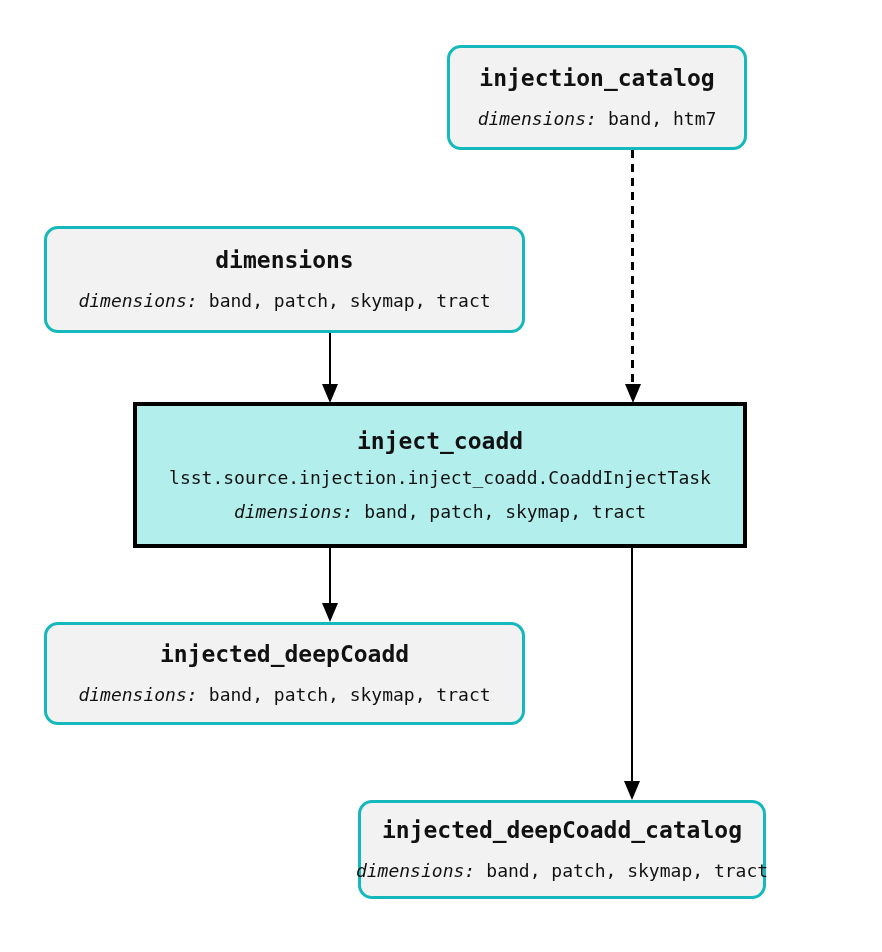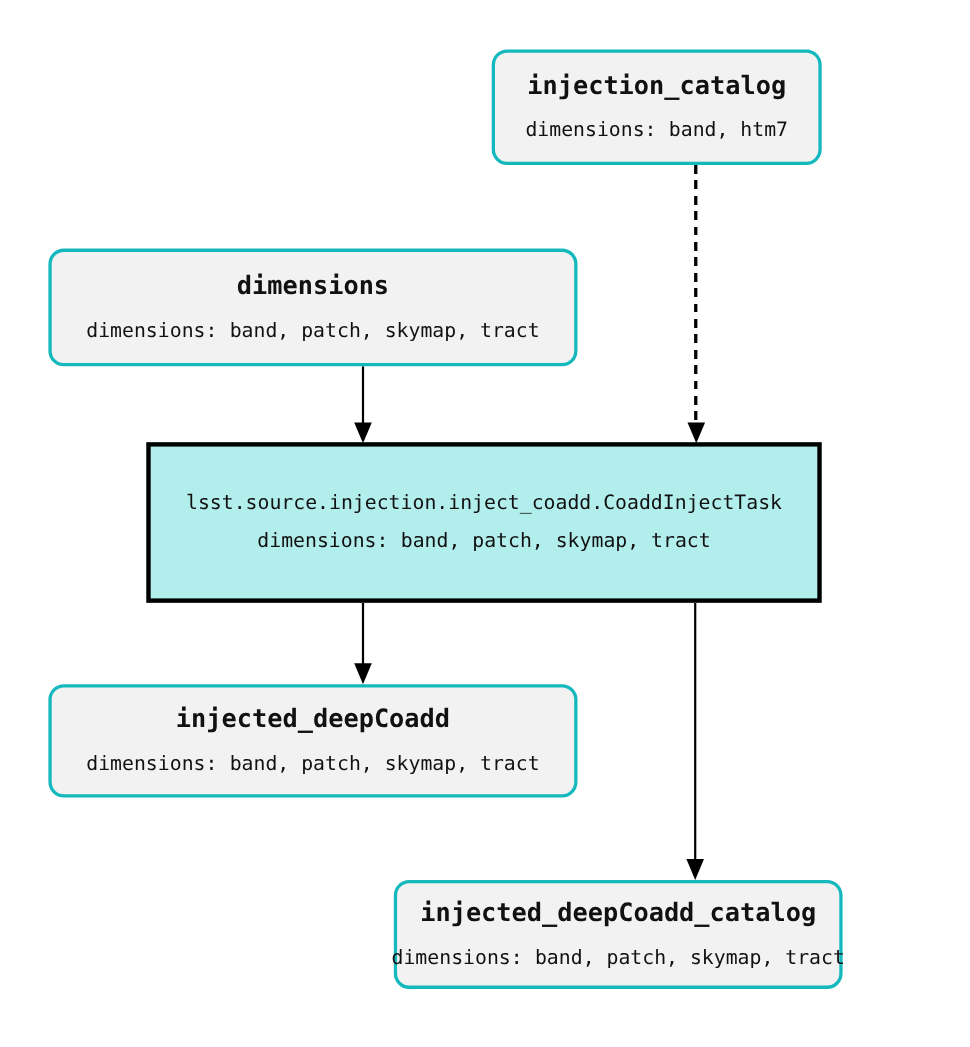--- a/index.html
+++ b/index.html
@@ -35,21 +35,21 @@
     border:4px solid var(--task-border);
     border-radius:0;
     row-gap:16px;
   }
   .node-title{
     font-weight:bold;font-size:23px;line-height:1;white-space:nowrap;
   }
   .node-line{
     font-size:18px;line-height:1;white-space:nowrap;
   }
-  .dims-label{margin-right:0.62em;}
+  .dims-label{font-style:italic;margin-right:0.62em;}
 
   #node-injection-catalog{left:447px;top:45px;width:300px;height:105px;}
   #node-deepcoadd{left:44px;top:226px;width:481px;height:107px;}
   #node-inject-coadd{left:133px;top:402px;width:614px;height:146px;}
   #node-injected-deepcoadd{left:44px;top:622px;width:481px;height:103px;text-align:right;}
   #node-injected-deepcoadd-catalog{left:358px;top:800px;width:408px;height:99px;}
 
   
   .edge-line{position:absolute;width:2px;background:var(--edge);}
   .edge-line.dashed{
@@ -96,20 +96,21 @@
     <div class="node-title">injection_catalog</div>
     <div class="node-line"><span class="dims-label">dimensions:</span><span>band, htm7</span></div>
   </div>
 
   <div class="node dataset" id="node-deepcoadd">
     <div class="node-title">dimensions</div>
     <div class="node-line"><span class="dims-label">dimensions:</span><span>band, patch, skymap, tract</span></div>
   </div>
 
   <div class="node task" id="node-inject-coadd">
+    <div class="node-title">inject_coadd</div>
     <div class="node-line">lsst.source.injection.inject_coadd.CoaddInjectTask</div>
     <div class="node-line"><span class="dims-label">dimensions:</span><span>band, patch, skymap, tract</span></div>
   </div>
 
   <div class="node dataset" id="node-injected-deepcoadd">
     <div class="node-title">injected_deepCoadd</div>
     <div class="node-line"><span class="dims-label">dimensions:</span><span>band, patch, skymap, tract</span></div>
   </div>
 
   <div class="node dataset" id="node-injected-deepcoadd-catalog">

